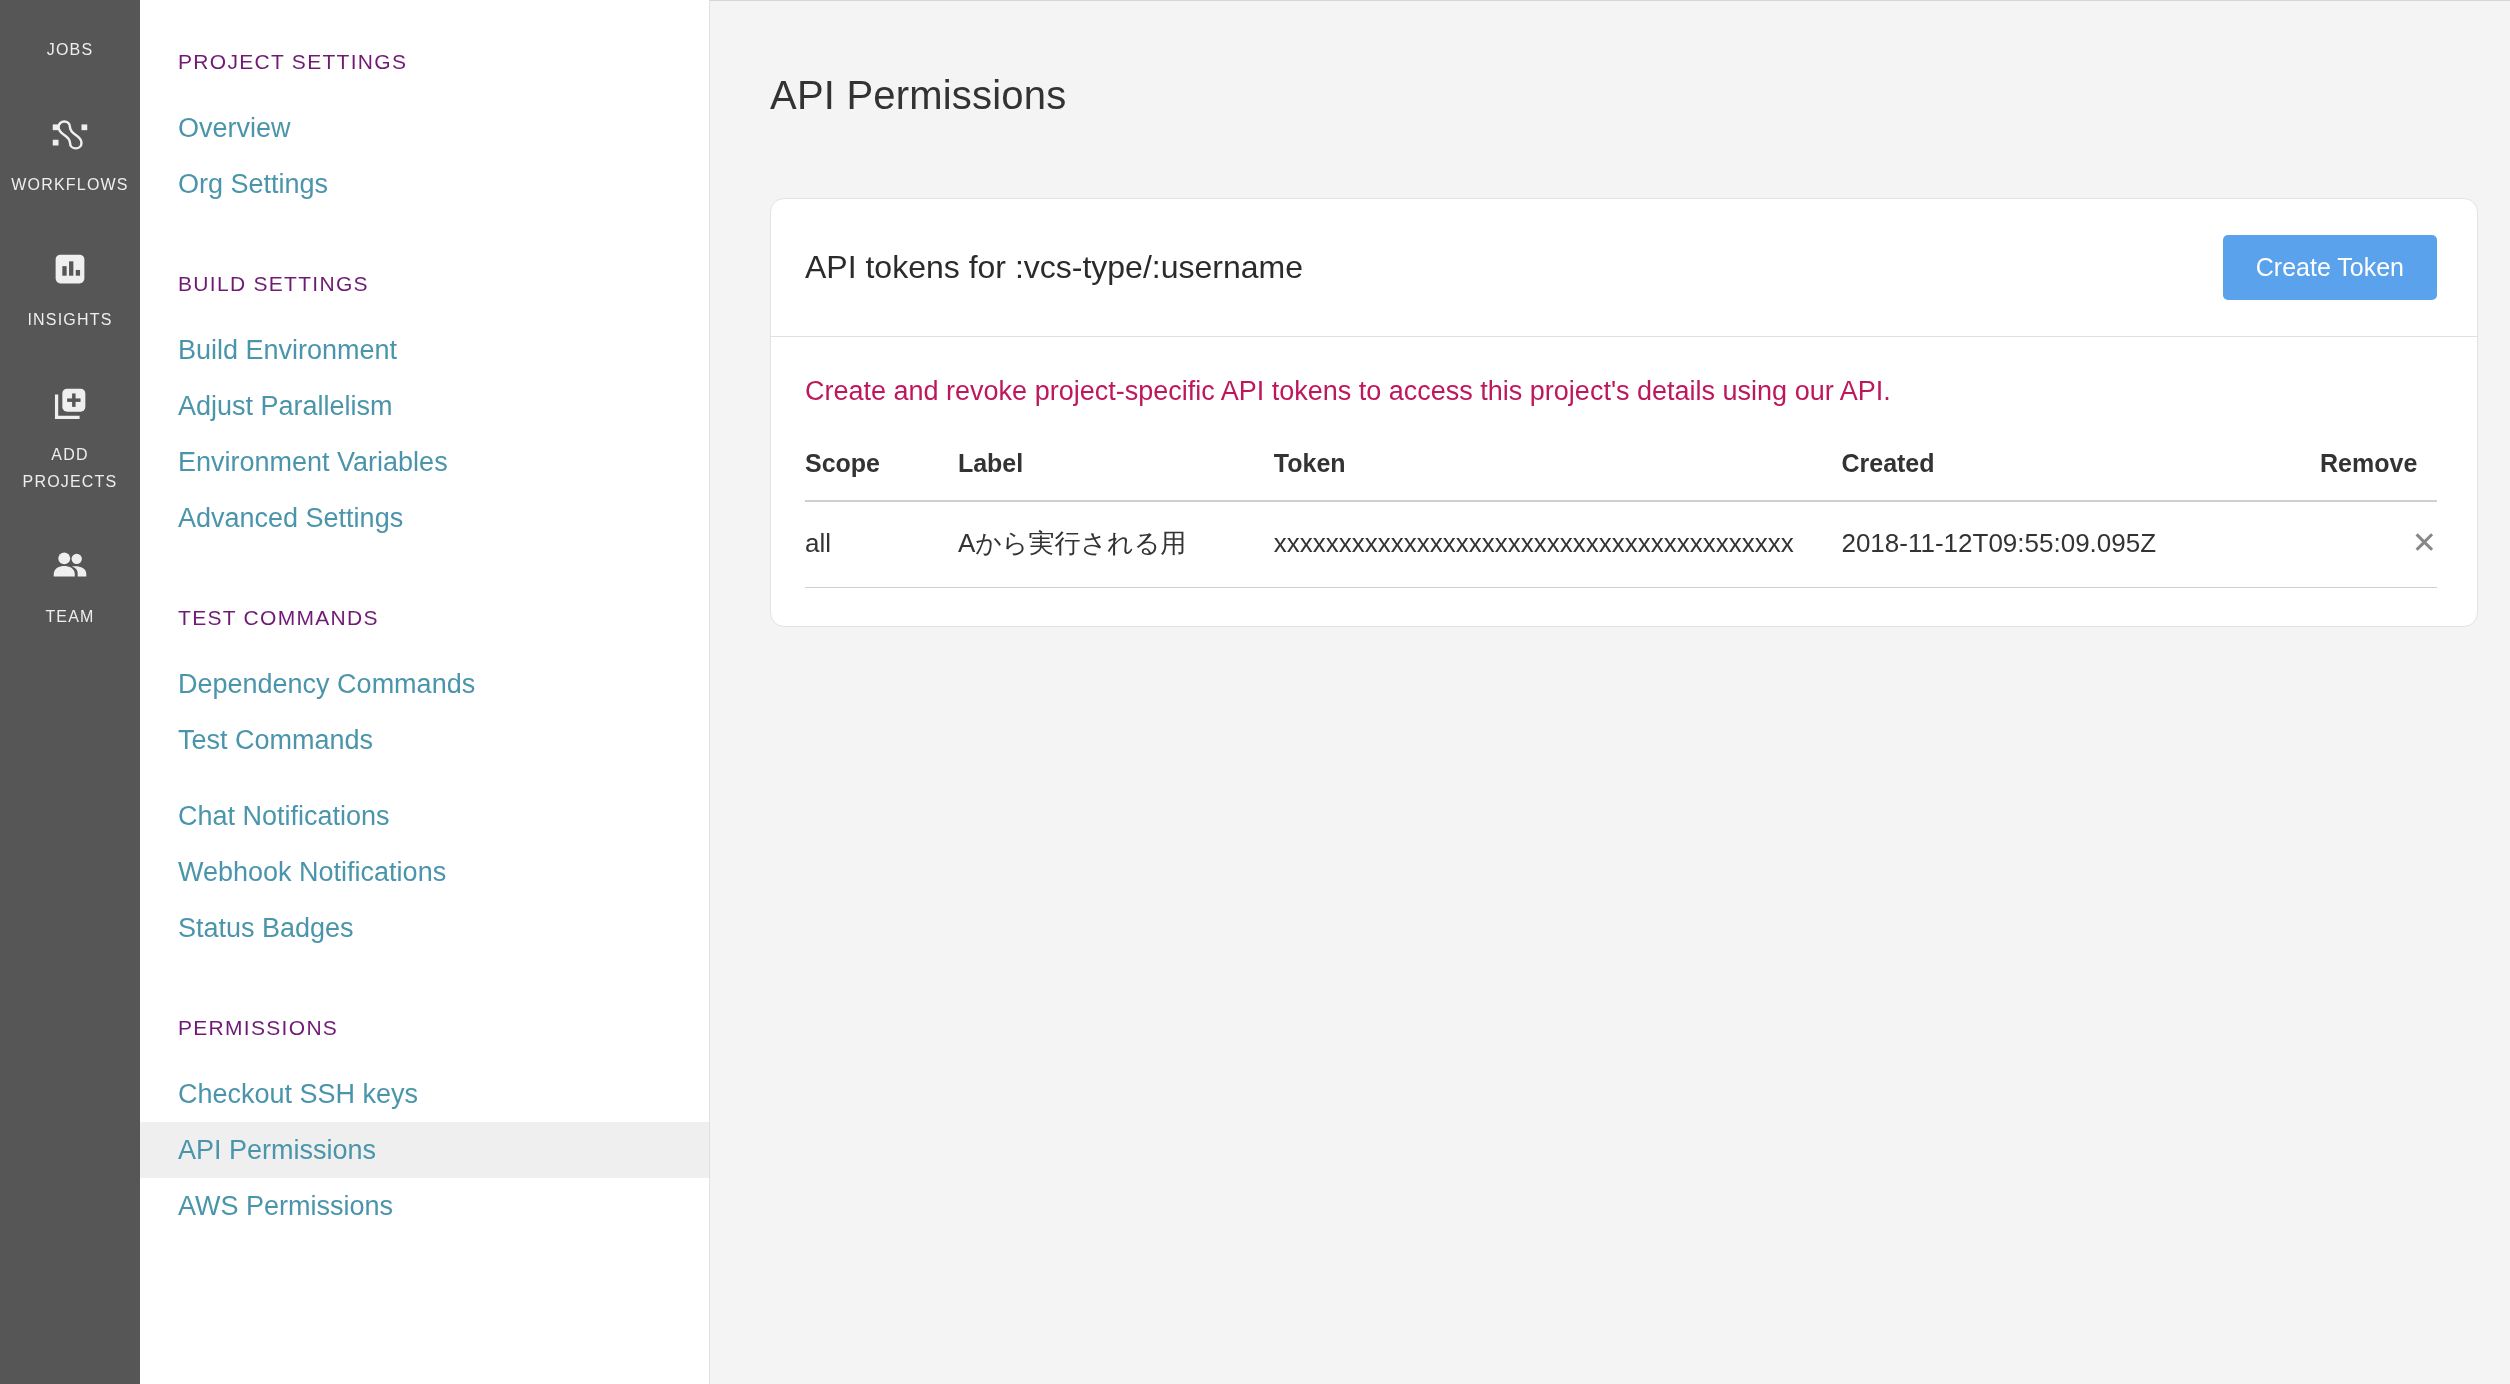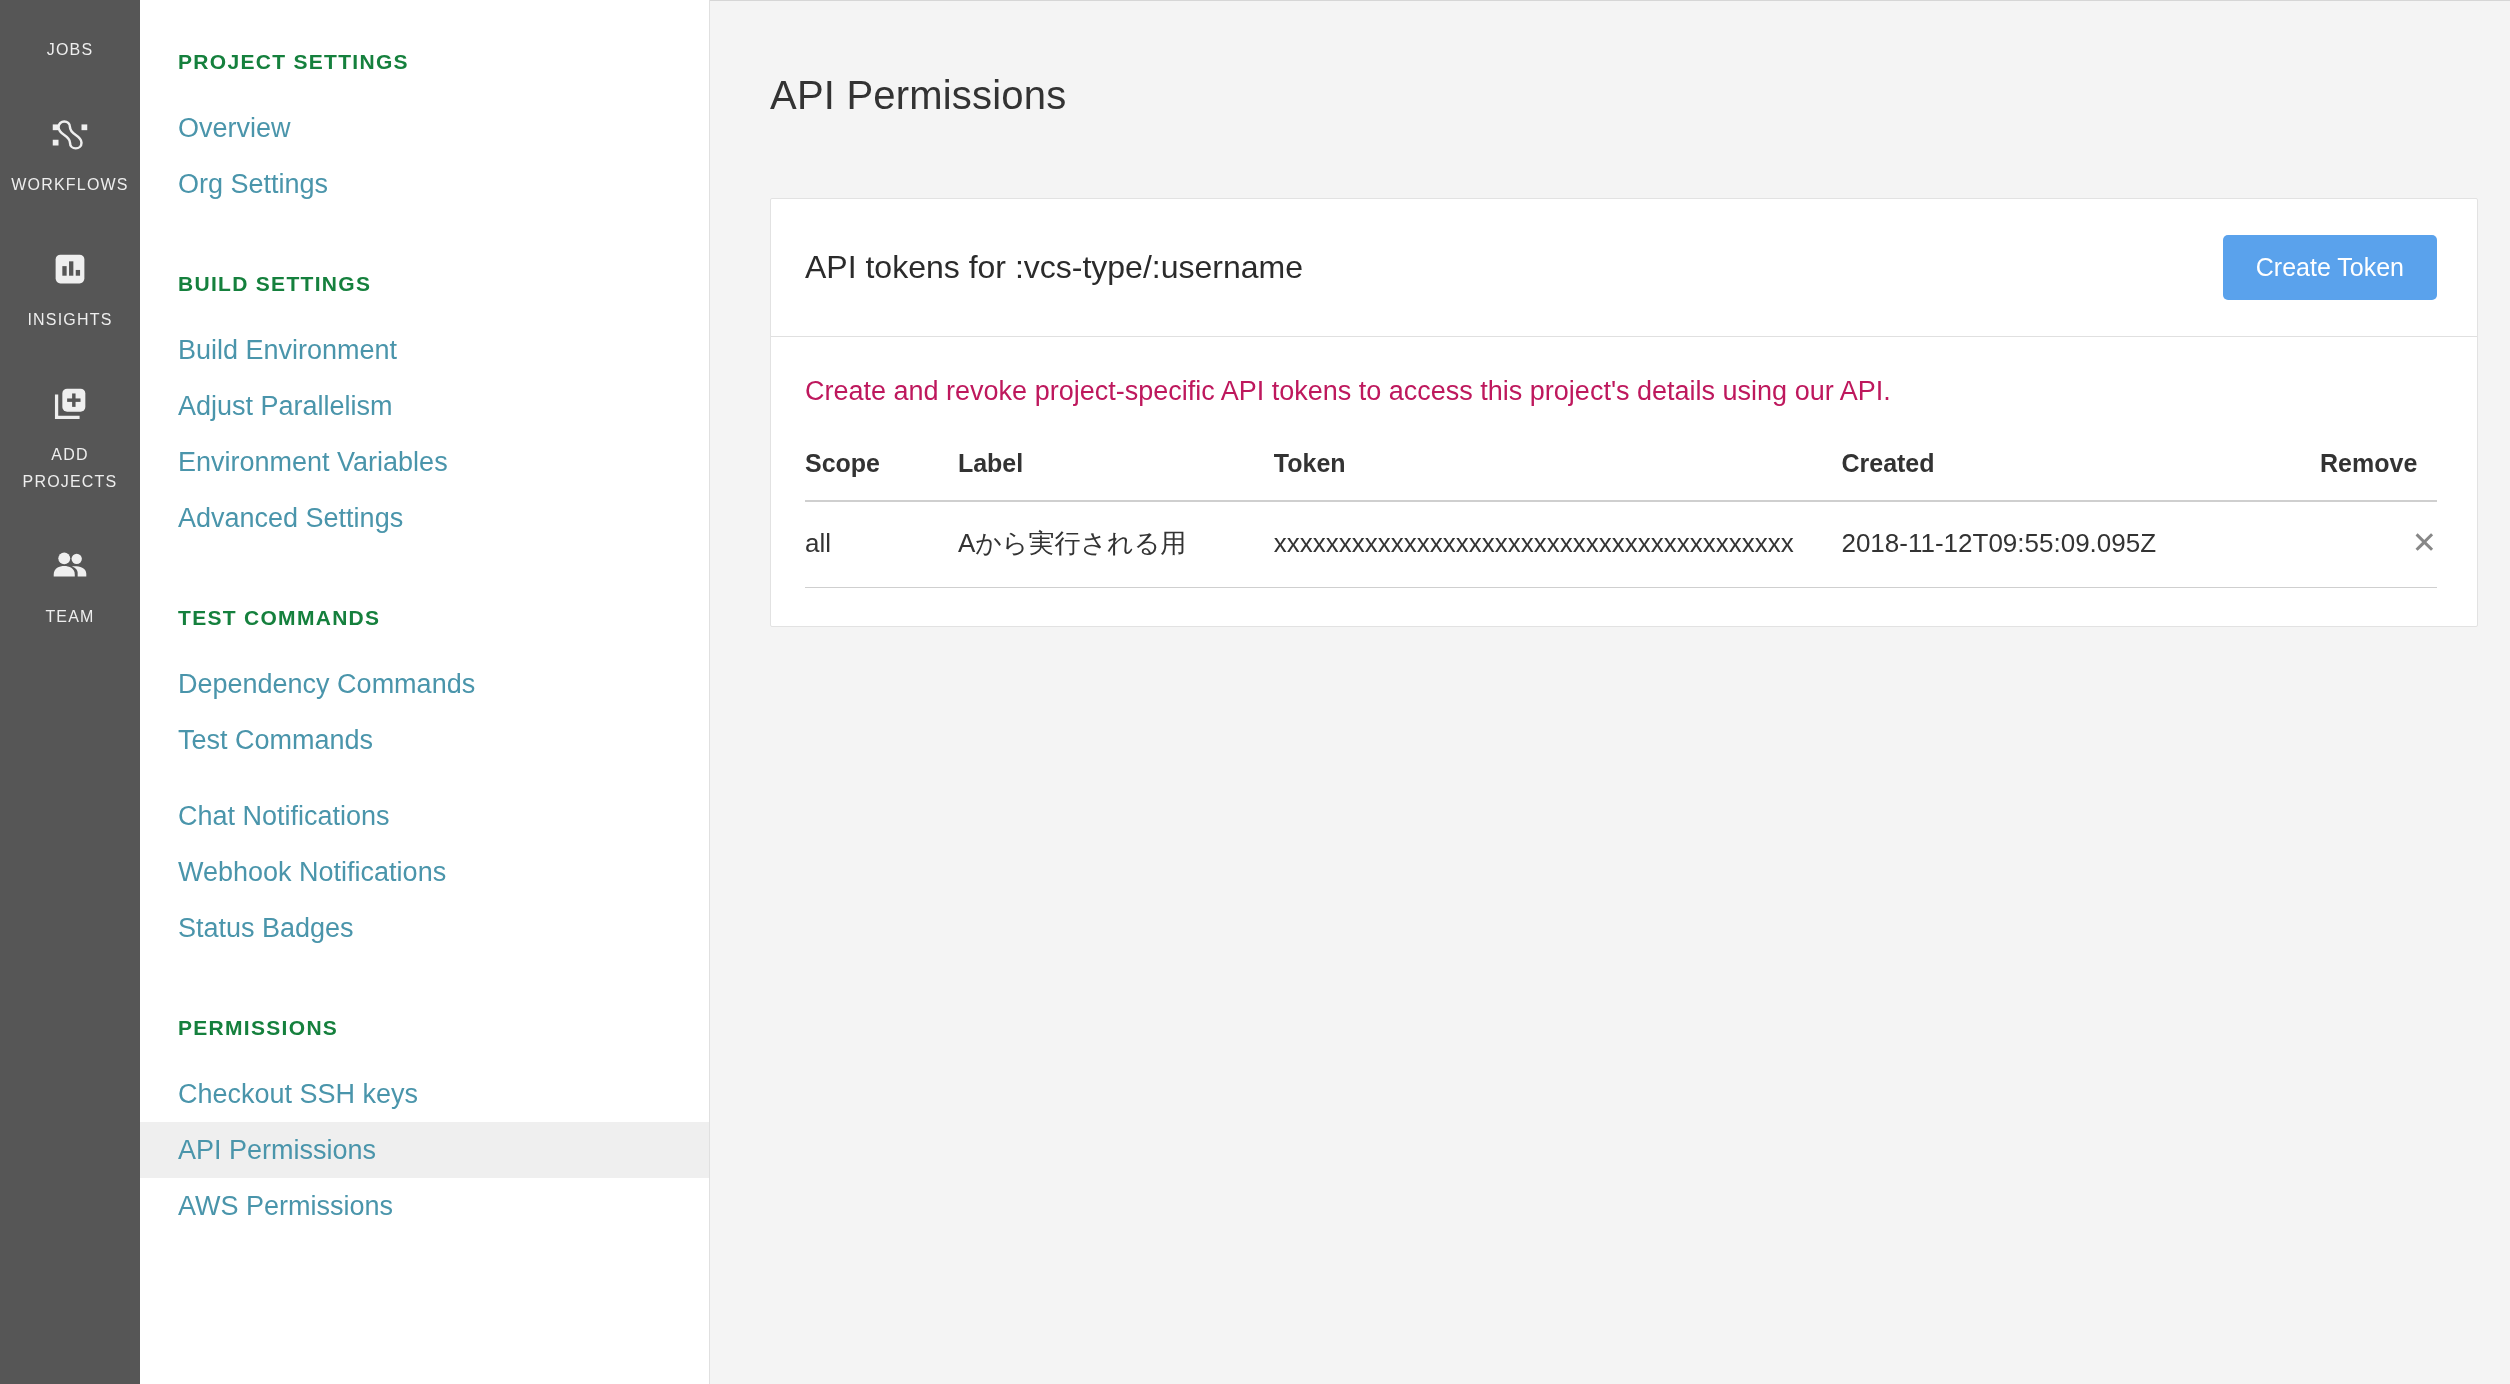--- a/index.html
+++ b/index.html
@@ -51,23 +51,23 @@
     min-width: 570px;
     background: #ffffff;
     border-right: 1px solid #e0e0e0;
     position: relative;
     overflow: hidden;
     padding-top: 50px;
   }
   .nav-section { margin-bottom: 20px; }
   .nav-heading {
     font-size: 21px;
-    font-weight: bold;
+    font-weight: normal;
     letter-spacing: 1.3px;
-    color: #15803d;
+    color: #701a75;
     padding: 0 0 26px 38px;
     text-transform: uppercase;
   }
   .nav-section + .nav-section .nav-heading { padding-top: 40px; }
   .nav-link {
     display: block;
     font-size: 27px;
     line-height: 34px;
     color: #4a95ab;
     padding: 11px 0 11px 38px;
@@ -91,21 +91,21 @@
     font-weight: normal;
     color: #333333;
     padding: 72px 0 0 60px;
     letter-spacing: 0.2px;
   }
 
   .card {
     margin: 80px 32px 17px 60px;
     background: #ffffff;
     border: 1px solid #e2e2e2;
-    border-radius: 2px;
+    border-radius: 14px;
   }
   .card-header {
     display: flex;
     align-items: center;
     justify-content: space-between;
     padding: 36px 40px 36px 34px;
     border-bottom: 1px solid #e0e0e0;
     min-height: 122px;
   }
   .card-title {

